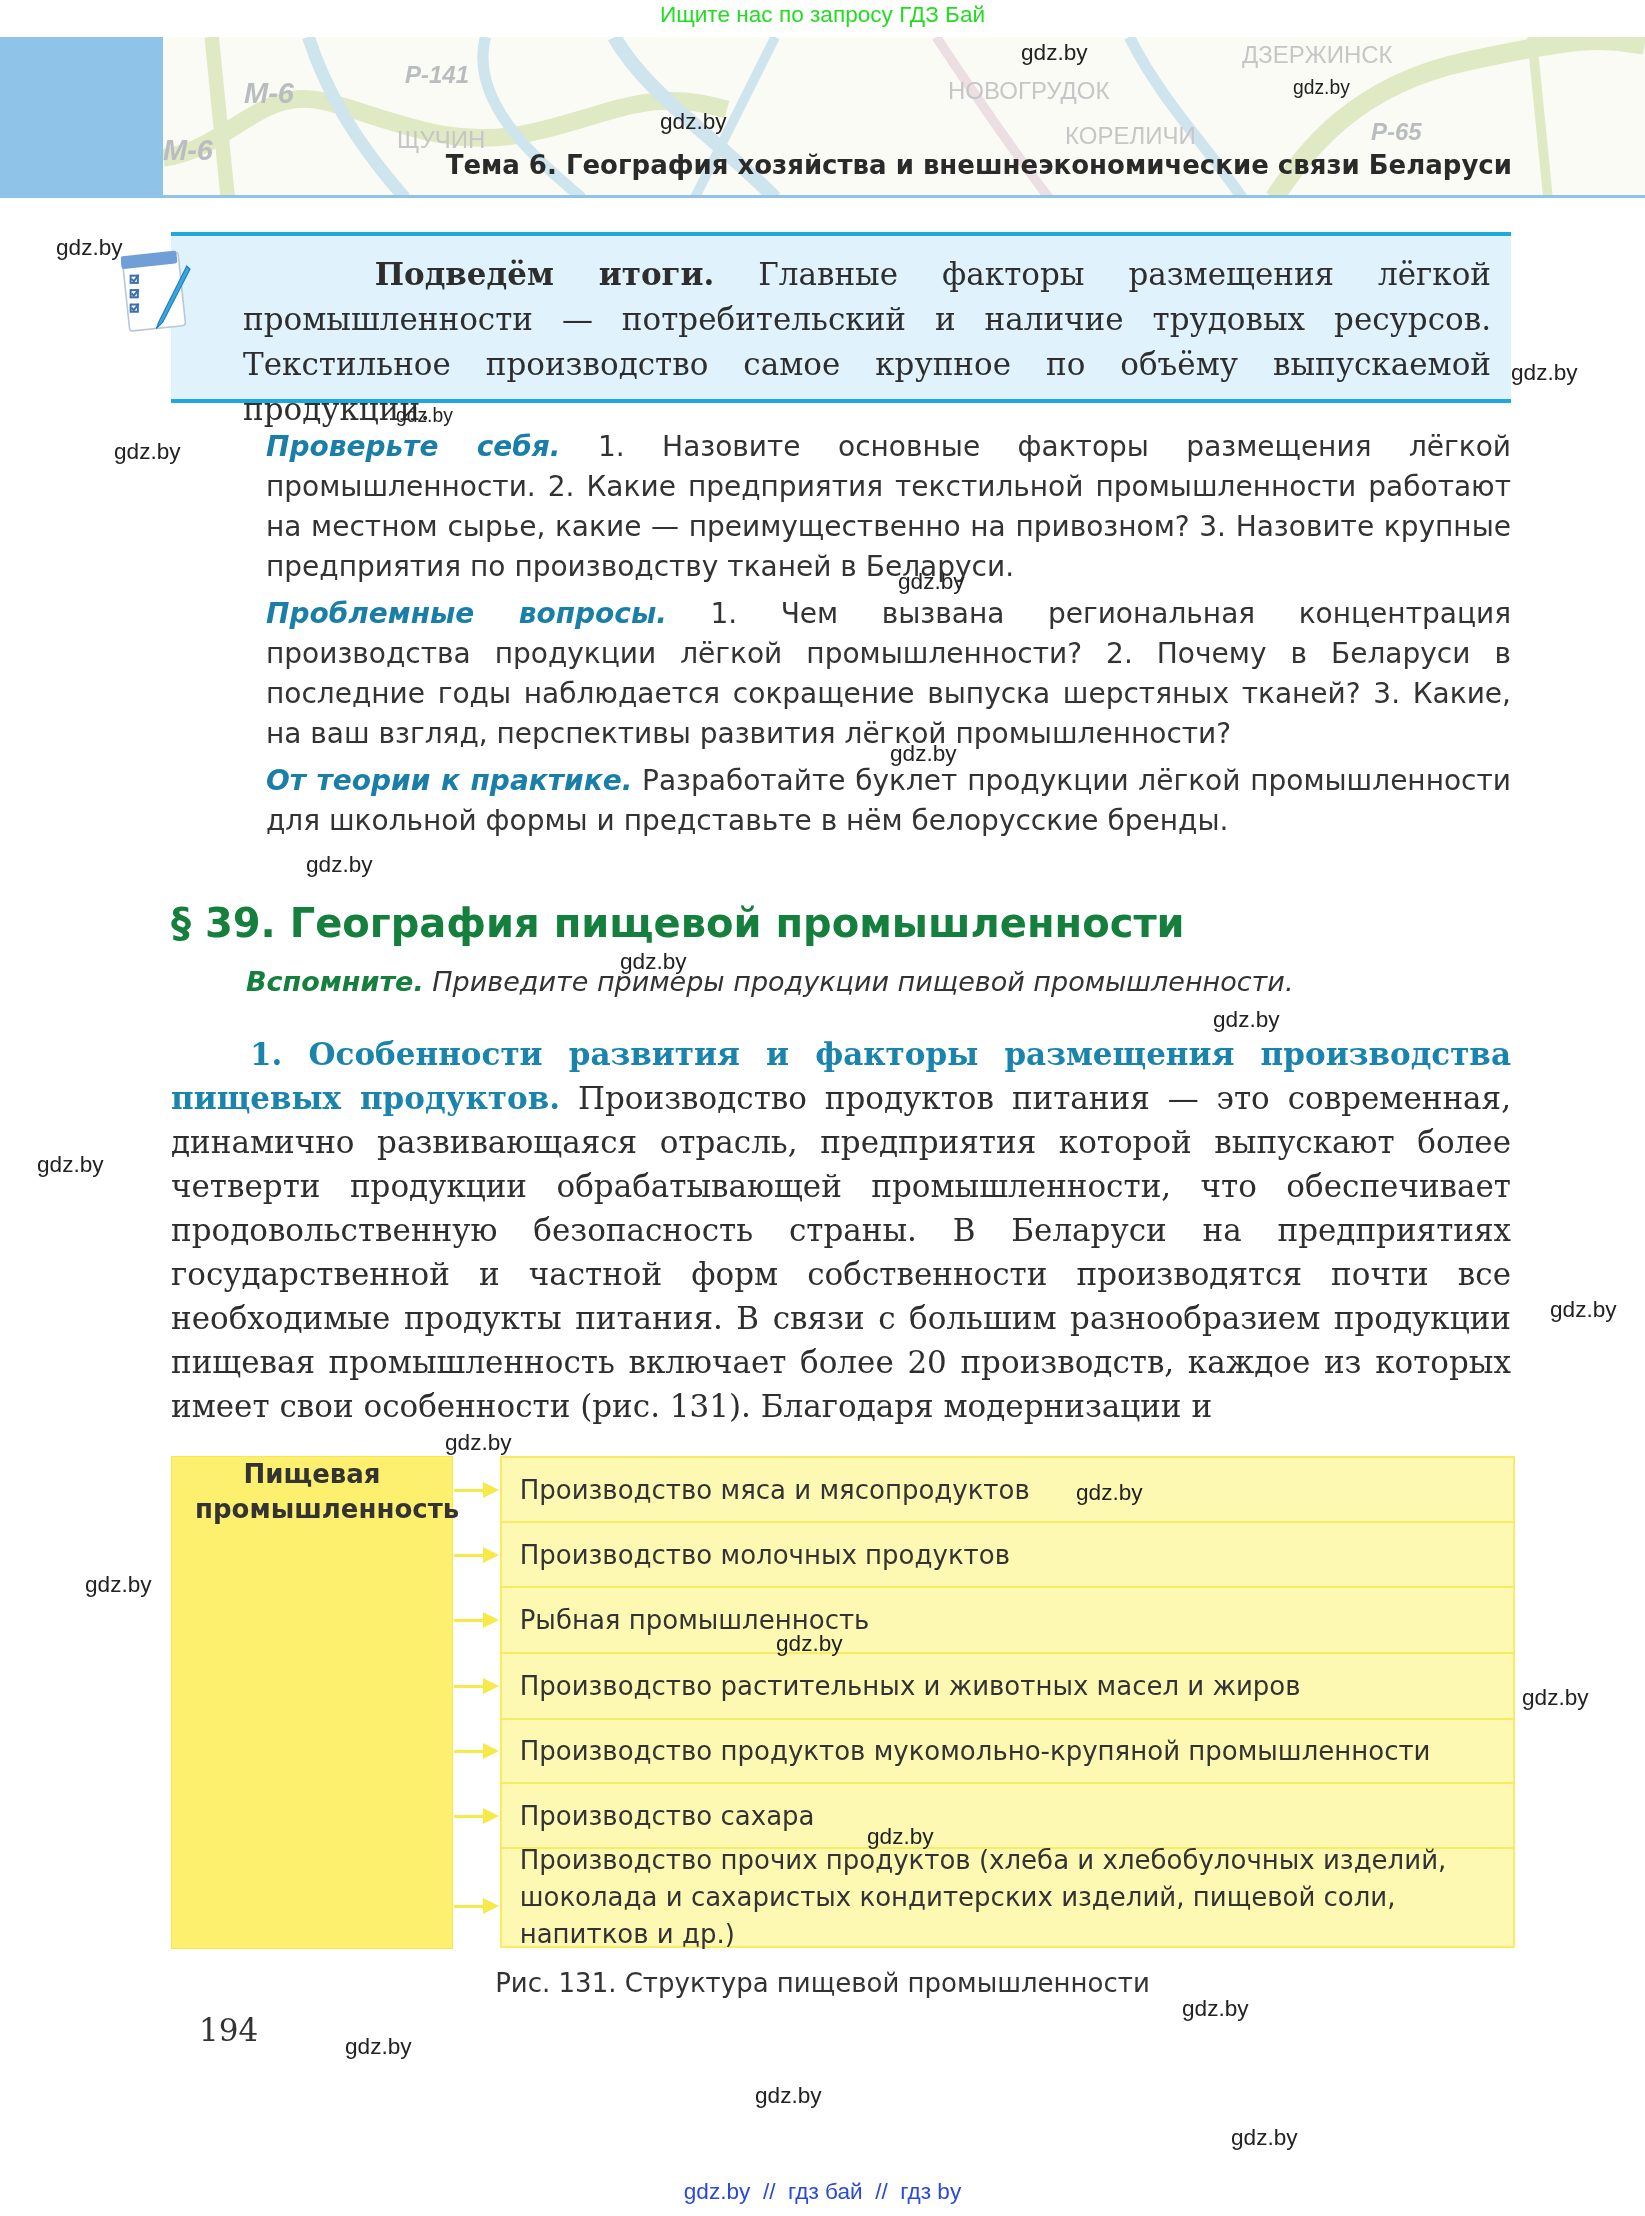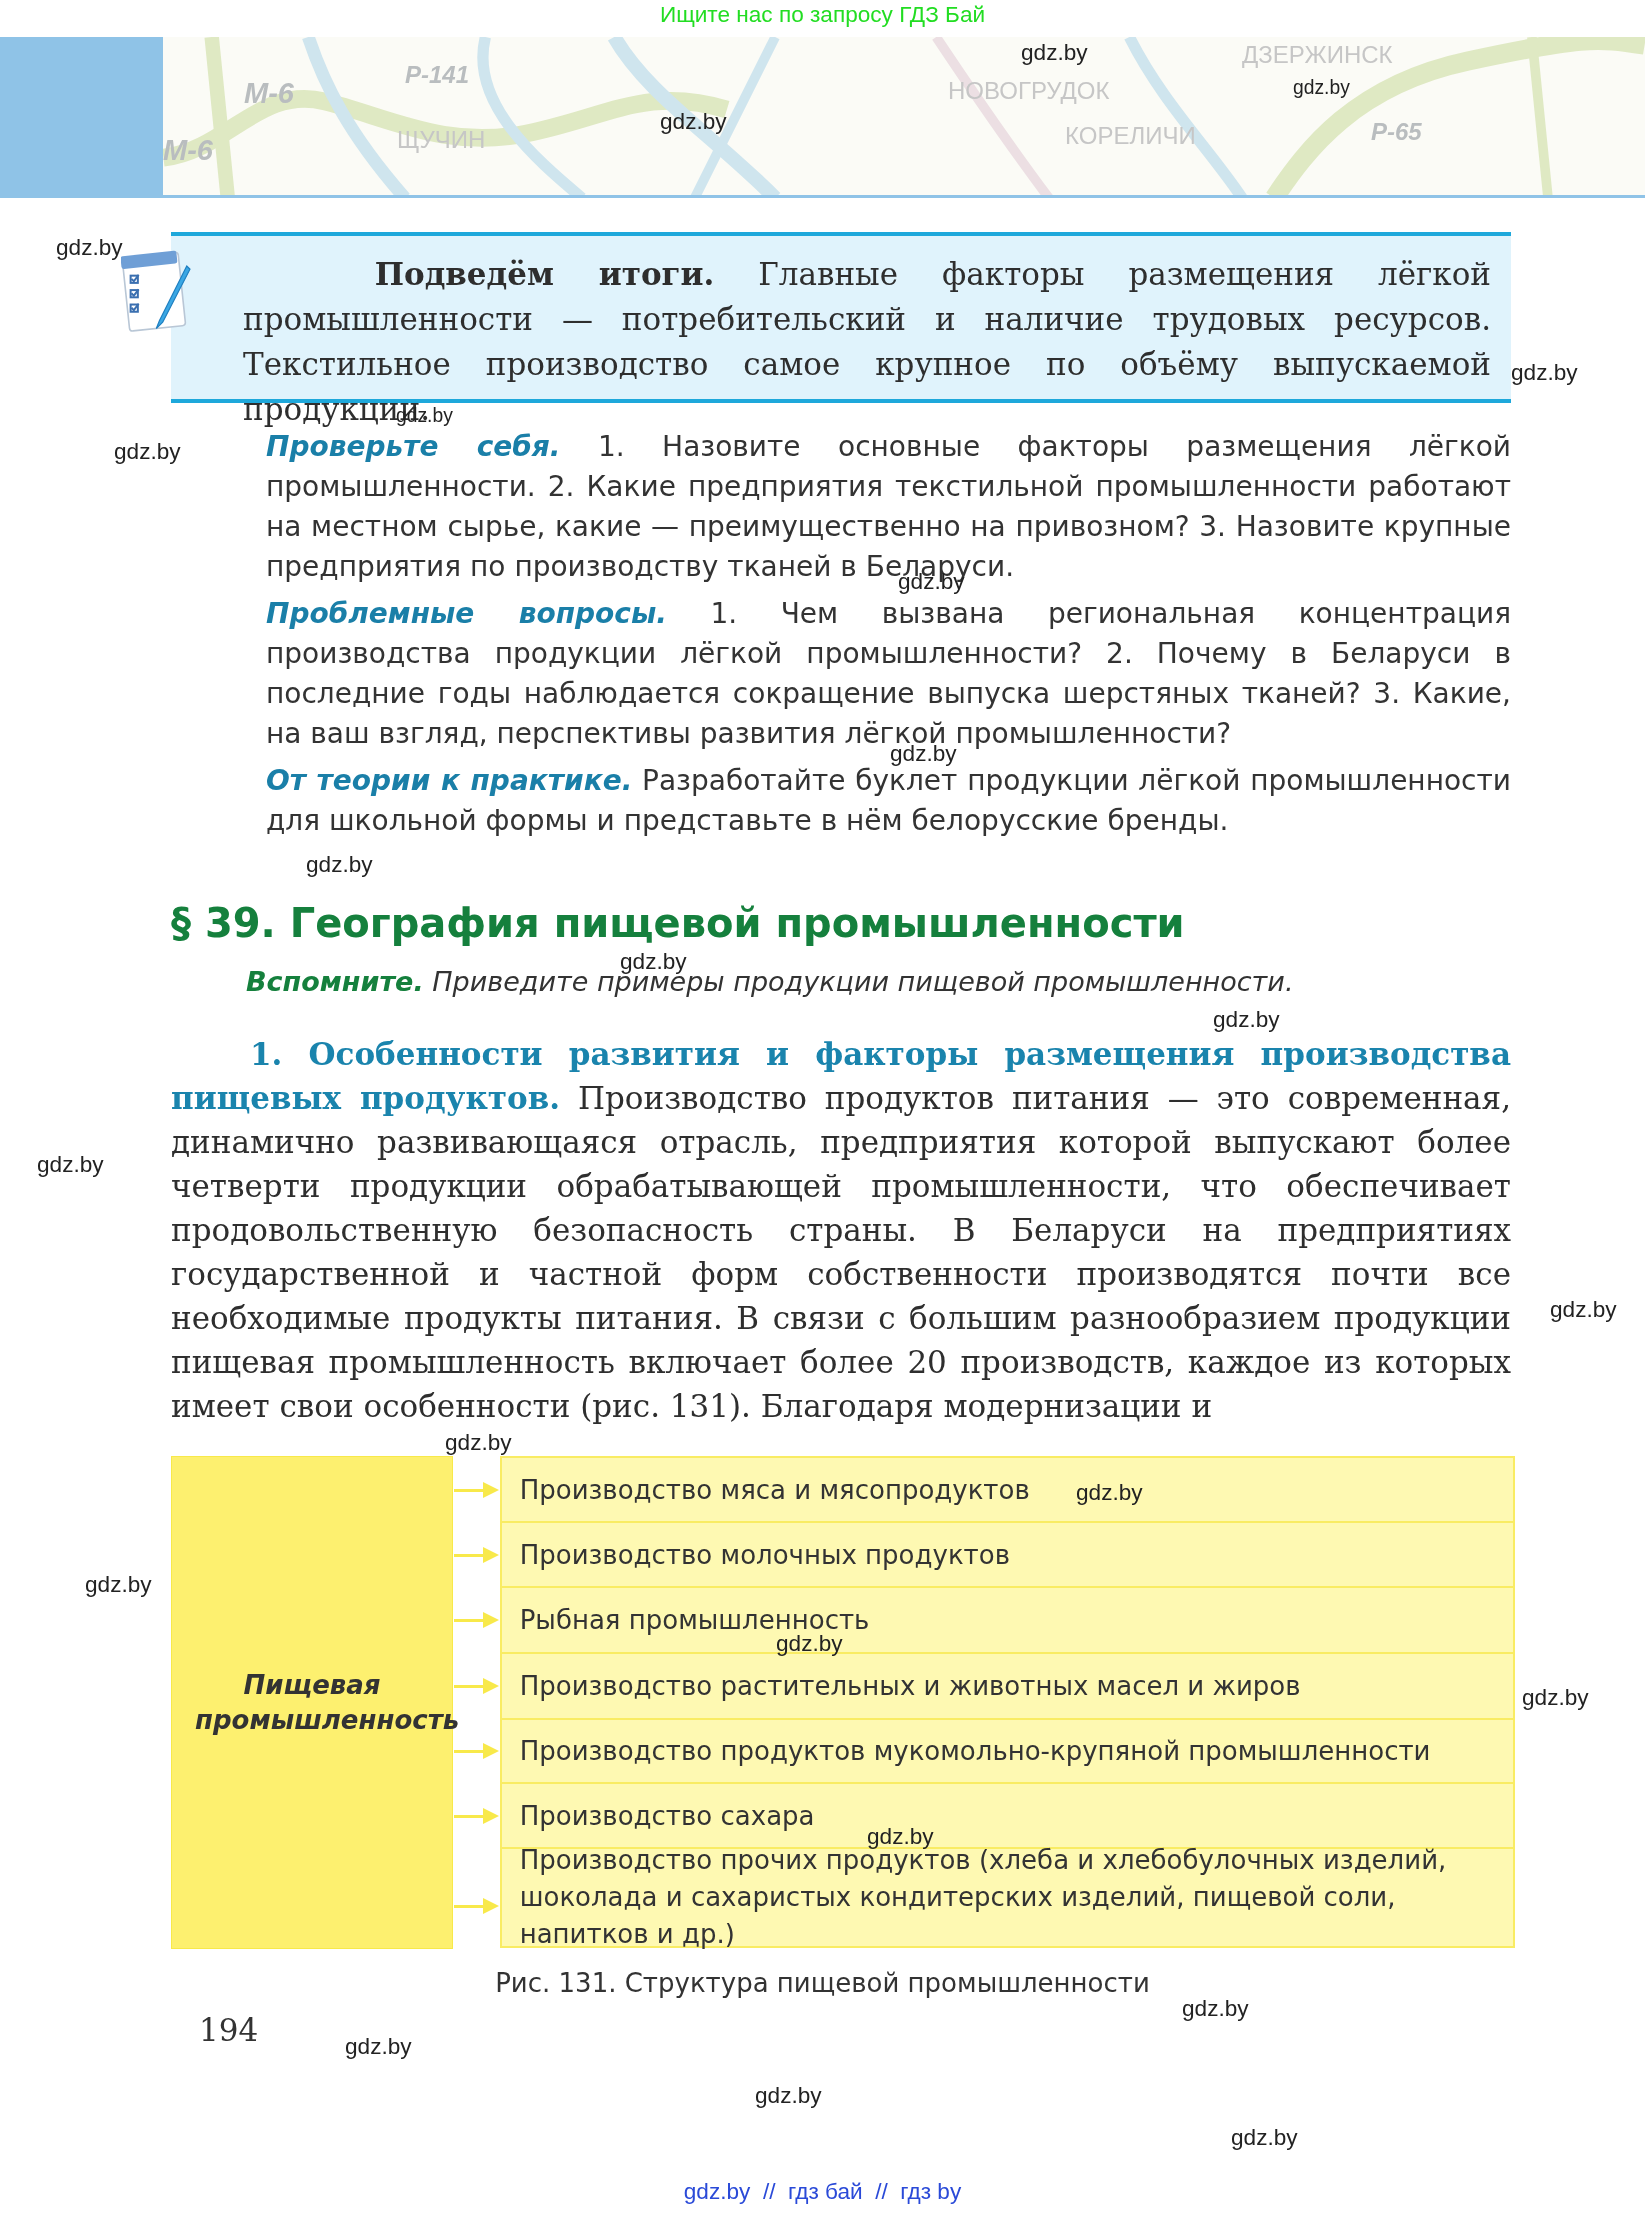--- a/index.html
+++ b/index.html
@@ -34,21 +34,21 @@
   .remember { left: 246px; top: 966px; font-family: "DejaVu Sans", sans-serif; font-size: 27px; color: #333; }
   .remember .lead { color: #15803d; font-weight: bold; font-style: italic; }
   .remember .body { font-style: italic; }
 
   .main-text { left: 171px; top: 1032px; width: 1340px; font-family: "DejaVu Serif", serif; font-size: 31px; line-height: 44px; color: #2e2e2e; text-align: justify; }
   .main-text .subhead { color: #1a84ad; font-weight: bold; }
   .main-text .indent { display: inline-block; width: 79px; }
 
   .diagram { left: 171px; top: 1456px; width: 1343px; height: 493px; }
   .food-box { position: absolute; left: 0; top: 0; width: 282px; height: 493px; background: #fdf06f; border: 1.6px solid #f8e94a; box-sizing: border-box;
-    display: flex; align-items: center; justify-content: center; text-align: center; font-family: "DejaVu Sans", sans-serif; font-weight: bold; font-size: 26px; color: #333; line-height: 35px; font-style: italic; }
+    display: flex; align-items: flex-start; justify-content: center; text-align: center; font-family: "DejaVu Sans", sans-serif; font-weight: bold; font-size: 26px; color: #333; line-height: 35px; }
   .branches { position: absolute; left: 329px; top: 0; width: 1015px; height: 493px; }
   .branch { position: absolute; left: 0; width: 1015px; background: #fef9b2; border: 2.4px solid #f9ec63; box-sizing: border-box;
     font-family: "DejaVu Sans", sans-serif; font-size: 26px; color: #333; padding-left: 17.7px; display: flex; align-items: center; line-height: 37px; }
   .arrow { position: absolute; left: 283px; width: 45px; height: 11.3px; }
   .arrow .shaft { position: absolute; left: 0; top: 4px; width: 32px; height: 3.2px; background: #f8e94a; }
   .arrow .head { position: absolute; left: 29px; top: -3.2px; width: 0; height: 0; border-top: 8.9px solid transparent; border-bottom: 8.9px solid transparent; border-left: 16px solid #f8e94a; }
 
   .caption { left: 0; width: 1645px; top: 1968px; text-align: center; font-family: "DejaVu Sans", sans-serif; font-size: 26px; color: #333; }
   .page-num { left: 171px; top: 2012px; font-family: "DejaVu Serif", serif; font-size: 31px; color: #333; margin-left: 28px; }
   .footer-links { left: 0; width: 1645px; top: 2179px; text-align: center; font-family: "Liberation Sans", sans-serif; font-size: 22.6px; color: #2a4ad8; }
@@ -74,20 +74,21 @@
       <path d="M1700 0 L 1720 200" stroke="#dfe9c3" stroke-width="12" fill="none"></path>
     </svg>
     <span class="map-label" style="left:81px;top:40px">М-6</span>
     <span class="map-label" style="left:242px;top:24px;font-size:24px">Р-141</span>
     <span class="map-label" style="left:0px;top:97px">М-6</span>
     <span class="map-label" style="left:1208px;top:81px;font-size:24px">Р-65</span>
     <span class="map-town" style="left:234px;top:89px">ЩУЧИН</span>
     <span class="map-town" style="left:785px;top:40px">НОВОГРУДОК</span>
     <span class="map-town" style="left:1079px;top:4px">ДЗЕРЖИНСК</span>
     <span class="map-town" style="left:902px;top:85px">КОРЕЛИЧИ</span>
+    <div class="header-title">Тема 6. География хозяйства и внешнеэкономические связи Беларуси</div>
   </div>
   <div class="header-rule"></div>
 </div>
 
 <div class="abs summary-box">
   <div class="summary-text">&nbsp;&nbsp;&nbsp;<b>Подведём итоги.</b><span> Главные факторы размещения лёгкой промышленности — потребительский и наличие трудовых ресурсов. Текстильное производство самое крупное по объёму выпускаемой продукции.</span></div>
 </div>
 <svg class="abs notepad-icon" viewBox="0 0 96 110">
   <rect x="6" y="8" width="70" height="92" rx="4" fill="#ffffff" stroke="#b9c7d6" stroke-width="2" transform="rotate(-6 40 54)"></rect>
   <rect x="4" y="6" width="70" height="16" rx="3" fill="#6f9fd6" transform="rotate(-6 40 54)"></rect>

